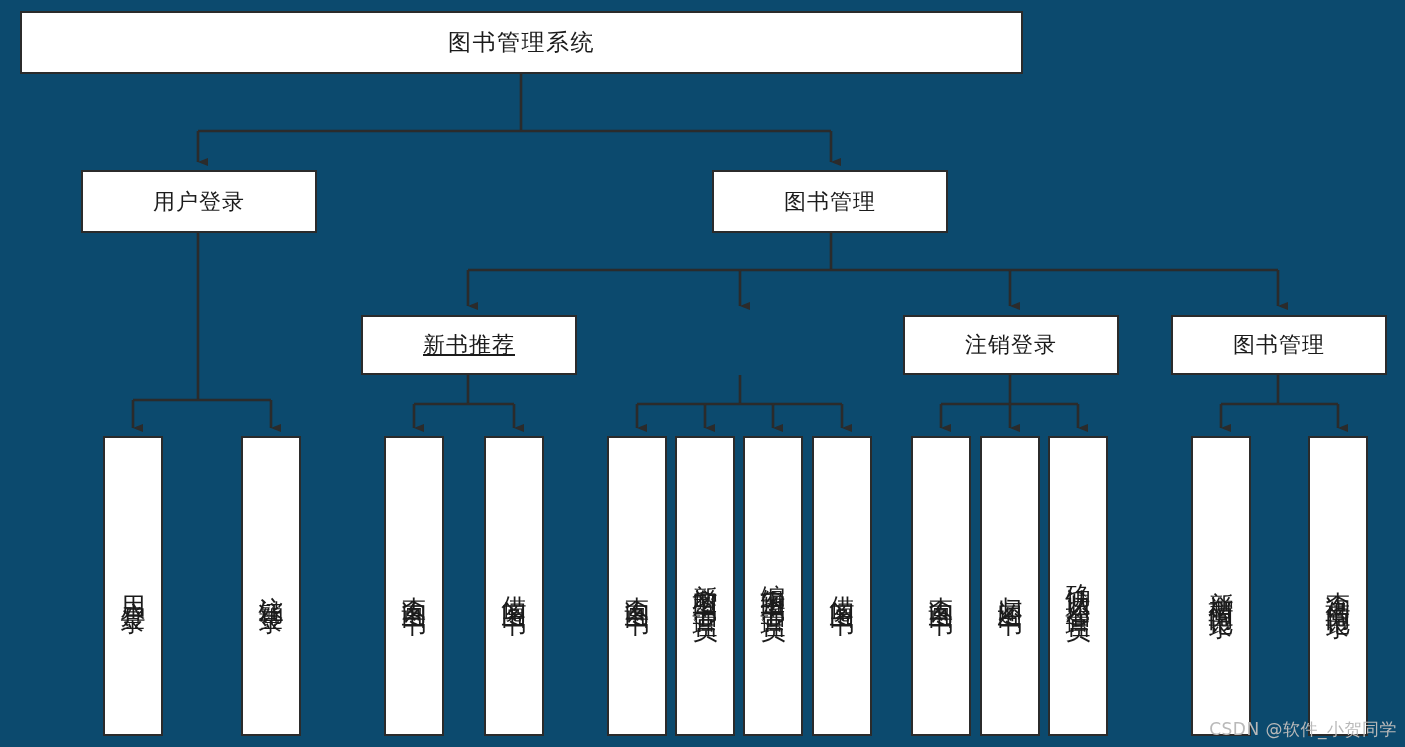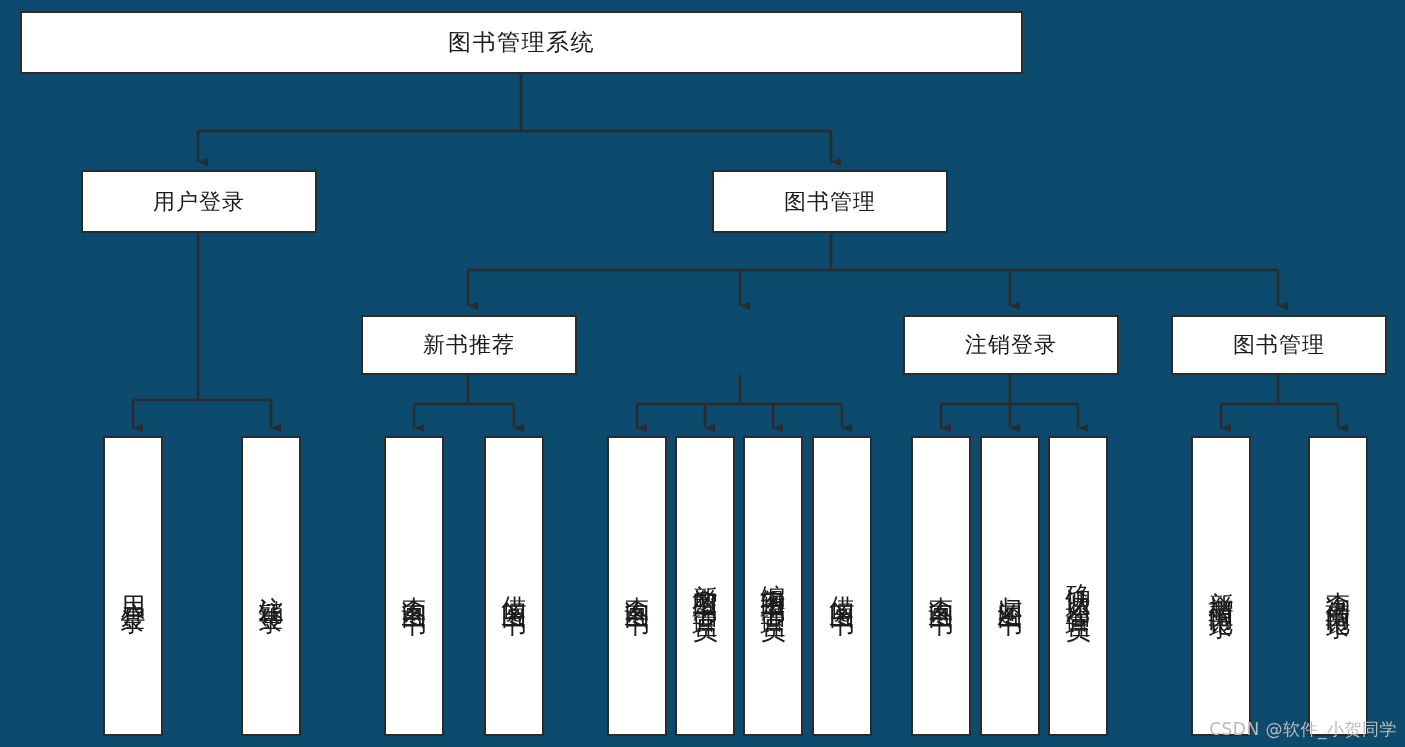--- a/index.html
+++ b/index.html
@@ -139,21 +139,21 @@
   </div>
 
   <div class="node h" style="left:81px; top:170px; width:236px; height:63px;">
     <span class="node-label">用户登录</span>
   </div>
 
   <div class="node h" style="left:712px; top:170px; width:236px; height:63px;">
     <span class="node-label">图书管理</span>
   </div>
 
-  <div class="node h" style="left:361px; top:315px; width:216px; height:60px;">
+  <div class="node h" style="left:361px; top:315px; width:216px; height:60px;text-decoration:underline;">
     <span class="node-label">新书推荐</span>
   </div>
 
 
   <div class="node h" style="left:903px; top:315px; width:216px; height:60px;">
     <span class="node-label">注销登录</span>
   </div>
 
   <div class="node h" style="left:1171px; top:315px; width:216px; height:60px;">
     <span class="node-label">图书管理</span>

